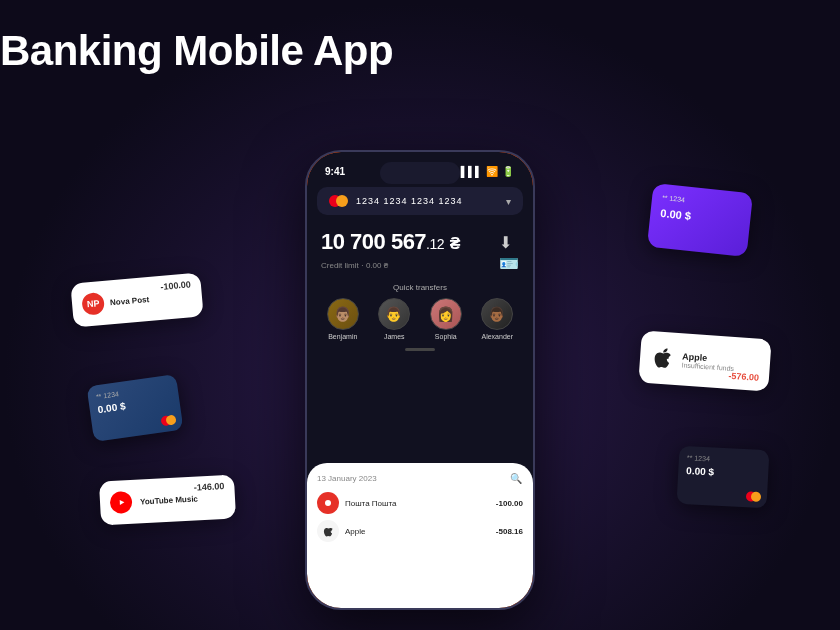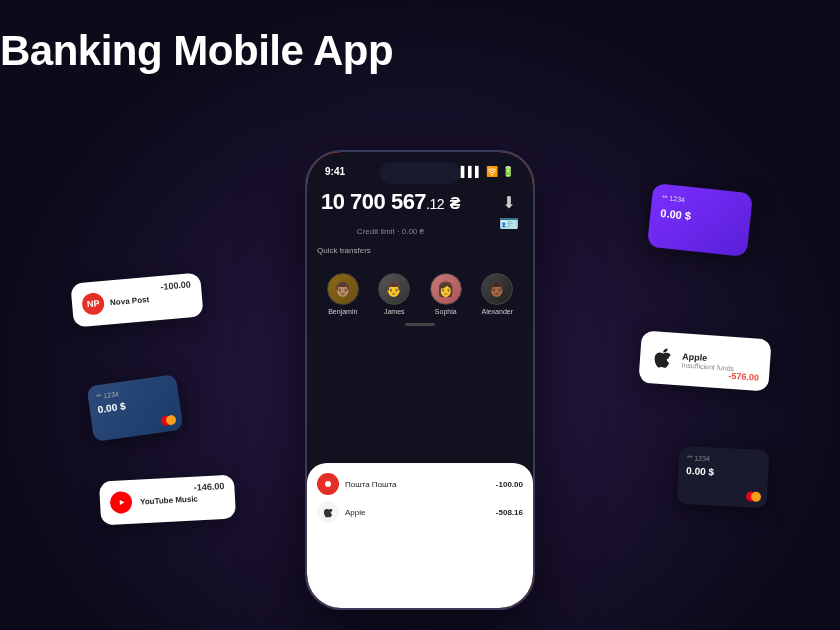--- a/index.html
+++ b/index.html
@@ -151,21 +151,20 @@
     .mc-orange { background: #f79e1b; margin-left: -5px; }
 
     .chevron-down {
       color: #aaa;
       font-size: 10px;
     }
 
     
     .balance-area {
       padding: 8px 14px 4px;
-      text-align: center;
     }
 
     .balance-amount {
       color: #fff;
       font-size: 22px;
       font-weight: 700;
       letter-spacing: -0.5px;
     }
 
     .balance-amount .decimal {
@@ -173,21 +172,21 @@
       font-weight: 400;
     }
 
     .balance-currency {
       font-size: 16px;
     }
 
     .credit-limit {
       color: #888;
       font-size: 8px;
-      margin-top: 12px;
+      margin-top: 6px;
     }
 
     .balance-row {
       display: flex;
       justify-content: space-between;
       align-items: flex-start;
     }
 
     .download-icon {
       color: #ccc;
@@ -202,22 +201,22 @@
     }
 
     
     .quick-transfers {
       padding: 6px 10px 4px;
     }
 
     .qt-label {
       color: #aaa;
       font-size: 8px;
-      text-align: left;
-      margin-bottom: 18px;
+      text-align: center;
+      margin-bottom: 6px;
     }
 
     .qt-avatars {
       display: flex;
       justify-content: space-around;
     }
 
     .qt-avatar-item {
       display: flex;
       flex-direction: column;
@@ -665,20 +664,30 @@
 
       <div class="status-bar">
         <span>9:41</span>
         <div class="status-icons">
           <span>▌▌▌</span>
           <span>🛜</span>
           <span>🔋</span>
         </div>
       </div>
 
+      <div class="card-selector">
+        <div class="card-number-row">
+          <div class="mastercard-icon">
+            <div class="mc-circle mc-red"></div>
+            <div class="mc-circle mc-orange"></div>
+          </div>
+          <span class="card-num-text">1234 1234 1234 1234</span>
+        </div>
+        <span class="chevron-down">▾</span>
+      </div>
 
       <div class="balance-area">
         <div class="balance-row">
           <div>
             <div class="balance-amount">
               <span>10 700 567</span><span class="decimal">.12</span>
               <span class="balance-currency">₴</span>
             </div>
             <div class="credit-limit">Credit limit · 0.00 ₴</div>
           </div>
@@ -720,20 +729,24 @@
             </div>
             <span class="qt-name">Alexander</span>
           </div>
 
         </div>
       </div>
 
       <div class="scroll-indicator"></div>
 
       <div class="transactions-sheet">
+        <div class="trans-date">
+          <span class="trans-date-text">13 January 2023</span>
+          <span class="search-icon-small">🔍</span>
+        </div>
 
         <div class="trans-item">
           <div class="trans-icon" style="background:#e63027">
             <svg width="12" height="12" viewBox="0 0 24 24" fill="white">
                 <circle cx="12" cy="12" r="6"></circle>
               </svg>
           </div>
           <span class="trans-name">Пошта Пошта</span>
           <span class="trans-amount">-100.00</span>
         </div>

